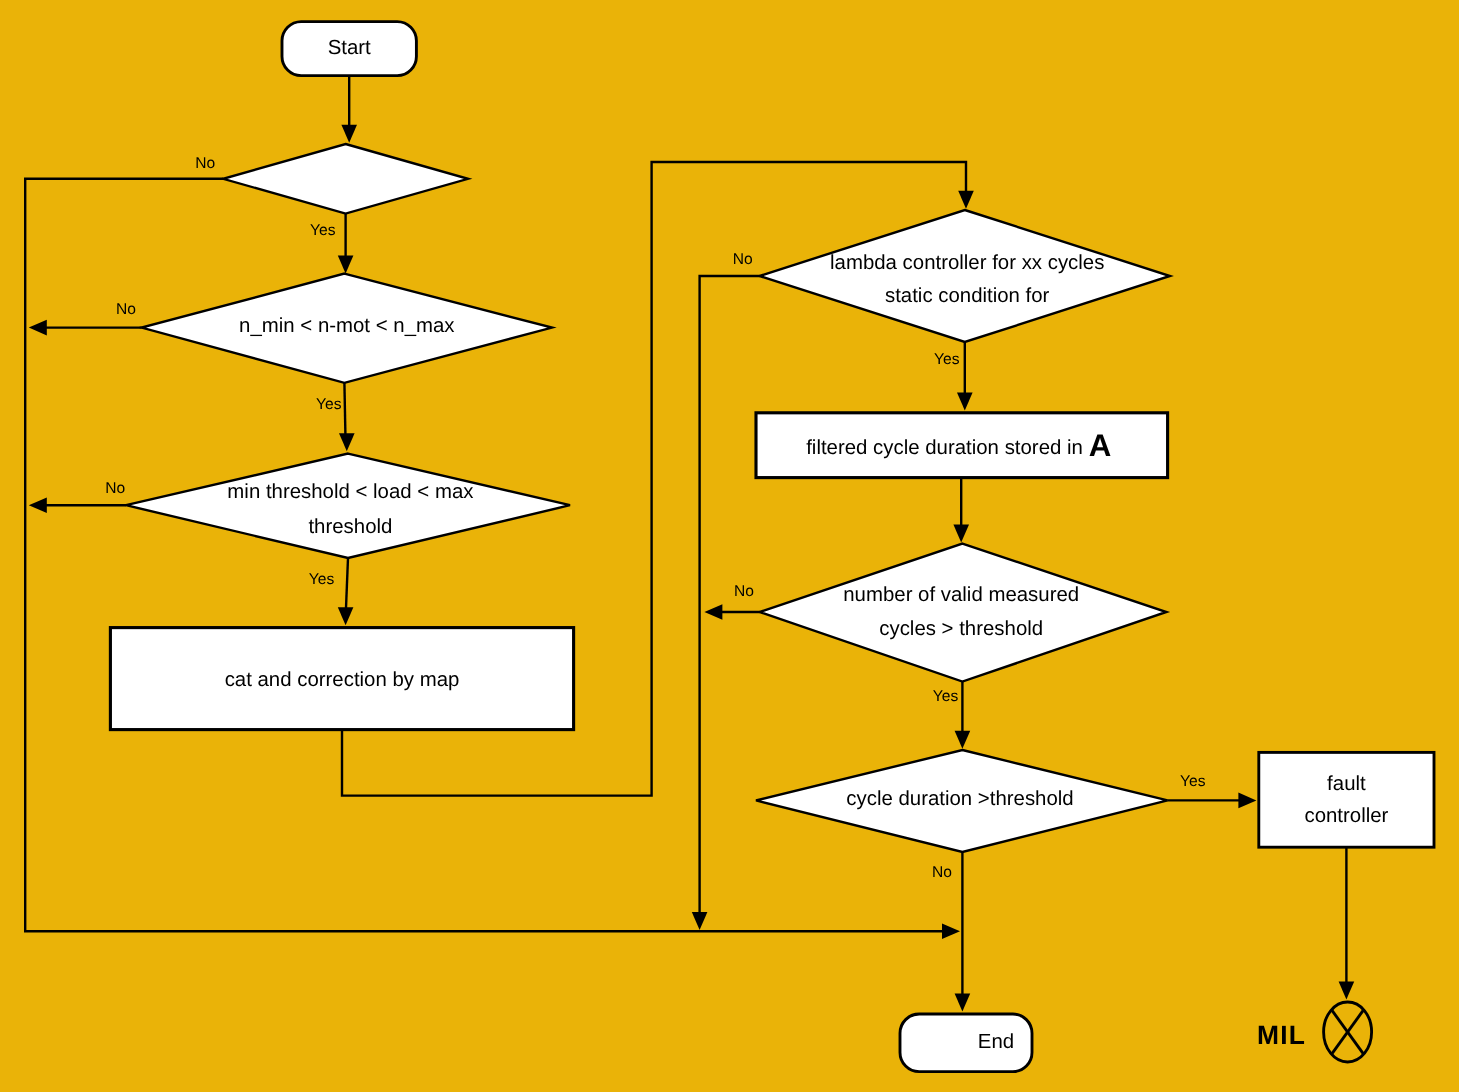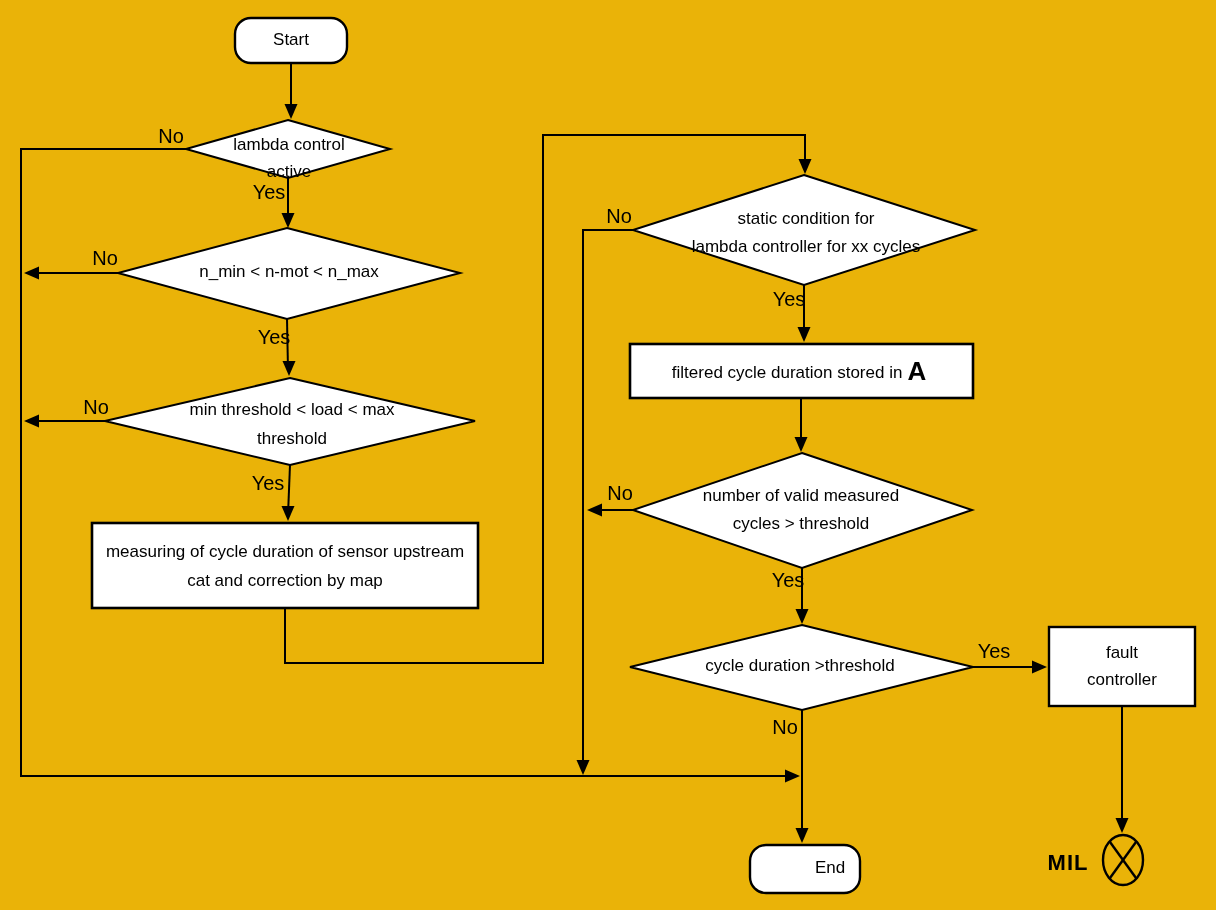--- a/index.html
+++ b/index.html
@@ -27,21 +27,21 @@
     text-align: center;
     white-space: nowrap;
     font-size: 17px;
     line-height: 20px;
     color: #000000;
   }
   .lbl.two span { display: block; }
   .lh27 span { line-height: 27px; }
   .lh28 span { line-height: 28px; }
   .lh29 span { line-height: 29px; }
-  .edge { font-size: 20px; }
+  .edge { font-size: 13px; }
   .big-var {
     font-size: 26px;
     font-weight: bold;
     position: relative;
     top: 2px;
     margin-left: 5px;
   }
   .mil-text {
     font-size: 22px;
     font-weight: bold;
@@ -109,46 +109,41 @@
 
     <g fill="none" stroke="#000000" stroke-width="2.4">
       <ellipse cx="1123" cy="860" rx="20" ry="25"></ellipse>
       <line x1="1110" y1="842" x2="1136" y2="878"></line>
       <line x1="1136" y1="842" x2="1110" y2="878"></line>
     </g>
   </svg>
 
   <div class="lbl" style="left:291px; top:40px;">Start</div>
 
-  <div class="lbl two lh27" style="left:289px; top:158px;">
-    <span>lambda control</span>
-    <span>active</span>
-  </div>
   <div class="lbl edge" style="left:171px; top:136px;">No</div>
   <div class="lbl edge" style="left:269px; top:192px;">Yes</div>
 
   <div class="lbl" style="left:289px; top:272px;">n_min &lt; n-mot &lt; n_max</div>
   <div class="lbl edge" style="left:105px; top:258px;">No</div>
   <div class="lbl edge" style="left:274px; top:337px;">Yes</div>
 
   <div class="lbl two lh29" style="left:292px; top:424px;">
     <span>min threshold &lt; load &lt; max</span>
     <span>threshold</span>
   </div>
   <div class="lbl edge" style="left:96px; top:407px;">No</div>
   <div class="lbl edge" style="left:268px; top:483px;">Yes</div>
 
   <div class="lbl two lh29" style="left:285px; top:566px;">
-    <span>measuring of cycle duration of sensor upstream</span>
     <span>cat and correction by map</span>
   </div>
 
   <div class="lbl two lh28" style="left:806px; top:233px;">
+    <span>lambda controller for xx cycles</span>
     <span>static condition for</span>
-    <span>lambda controller for xx cycles</span>
   </div>
   <div class="lbl edge" style="left:619px; top:216px;">No</div>
   <div class="lbl edge" style="left:789px; top:299px;">Yes</div>
 
   <div class="lbl" style="left:799px; top:371px;">
     <span>filtered cycle duration stored in</span><span class="big-var">A</span>
   </div>
 
   <div class="lbl two lh28" style="left:801px; top:510px;">
     <span>number of valid measured</span>

